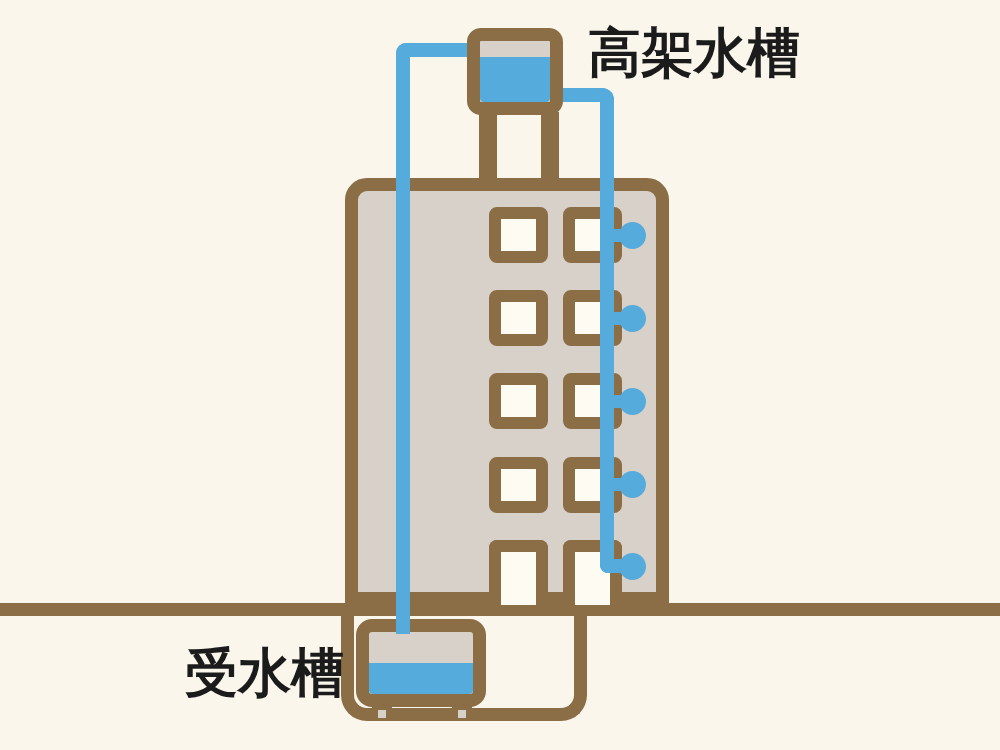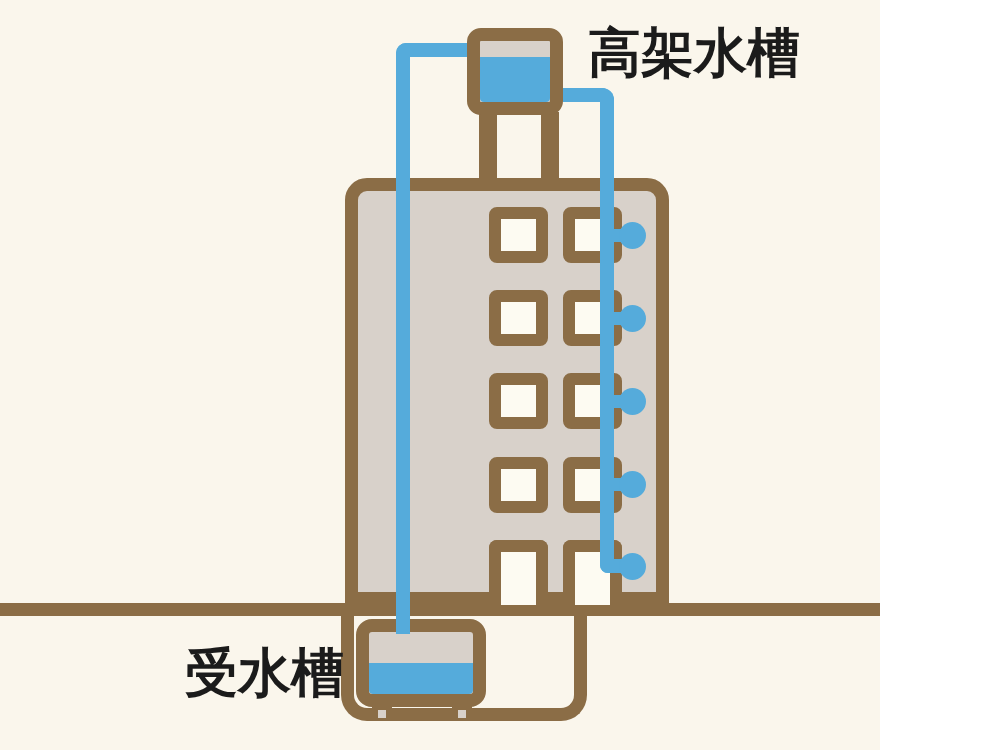--- a/index.html
+++ b/index.html
@@ -1,18 +1,18 @@
 <!DOCTYPE html>
 <html><head>
 <meta charset="utf-8">
 <style>
   html,body{margin:0;padding:0;}
   body{font-family:"DejaVu Sans","Liberation Sans",sans-serif;}
   .canvas{
-    position:relative;width:880px;height:750px;overflow:hidden;
+    position:relative;width:1000px;height:750px;overflow:hidden;
     background:#faf6ec;
   }
   .canvas *{position:absolute;box-sizing:border-box;}
 
   
   .ground{left:0;top:603;top:603px;width:1000px;height:13px;background:#8b6d46;}
 
   
   .pit{left:341px;top:604px;width:246px;height:117px;
        border:13px solid #8b6d46;border-top:none;

